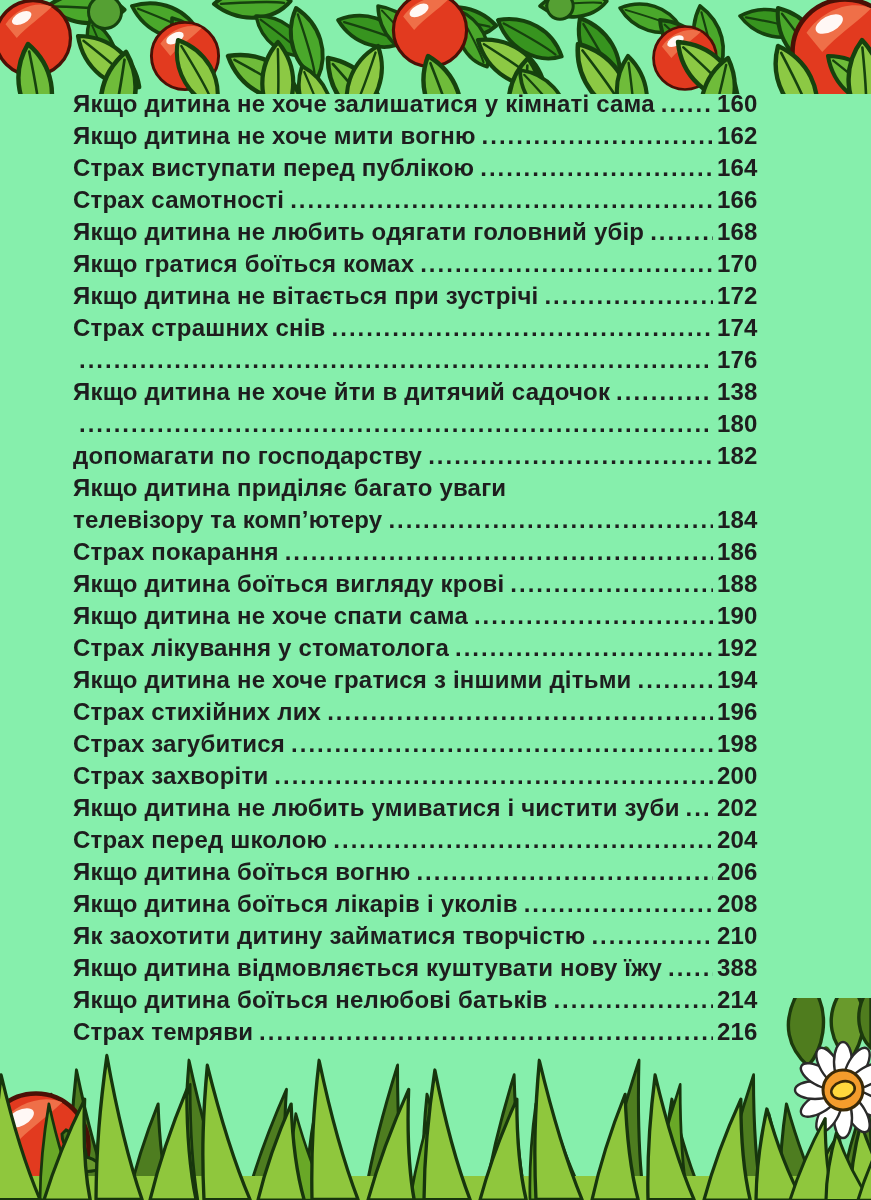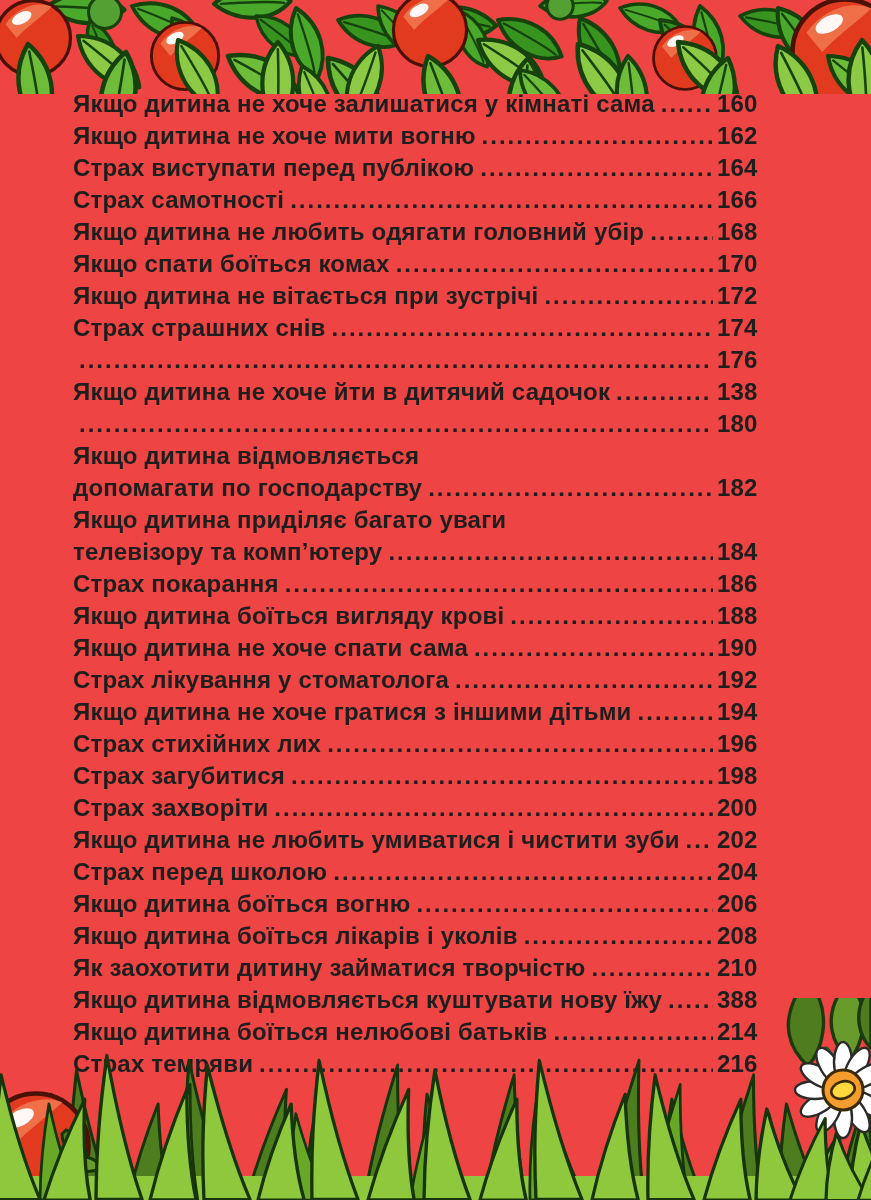--- a/index.html
+++ b/index.html
@@ -1,21 +1,21 @@
 <!DOCTYPE html>
 <html lang="uk"><head>
 <meta charset="utf-8">
 <style>
   html,body{margin:0;padding:0;}
   body{background:#777;}
   .page{
     position:relative;
     width:871px;height:1200px;
     margin:0 auto;
-    background:#ef4444;
+    background:#86efac;
     overflow:hidden;
     font-family:"Liberation Sans", sans-serif;
   }
   .deco{position:absolute;left:0;width:871px;pointer-events:none;}
   #top-deco{top:0;height:94px;}
   #bottom-deco{bottom:0;height:202px;}
   .toc{
     position:absolute;
     left:73px;top:88px;width:690px;
     font-size:24px;line-height:32px;font-weight:600;
@@ -144,21 +144,21 @@
         <span class="toc-title">Страх самотності</span>
         <span class="toc-leader"></span>
         <span class="toc-page">166</span>
       </div>
       <div class="toc-row">
         <span class="toc-title">Якщо дитина не любить одягати головний убір</span>
         <span class="toc-leader"></span>
         <span class="toc-page">168</span>
       </div>
       <div class="toc-row">
-        <span class="toc-title">Якщо спати боїться комах</span>
+        <span class="toc-title">Якщо гратися боїться комах</span>
         <span class="toc-leader"></span>
         <span class="toc-page">170</span>
       </div>
       <div class="toc-row">
         <span class="toc-title">Якщо дитина не вітається при зустрічі</span>
         <span class="toc-leader"></span>
         <span class="toc-page">172</span>
       </div>
       <div class="toc-row">
         <span class="toc-title">Страх страшних снів</span>
@@ -170,23 +170,20 @@
         <span class="toc-page">176</span>
       </div>
       <div class="toc-row">
         <span class="toc-title">Якщо дитина не хоче йти в дитячий садочок</span>
         <span class="toc-leader"></span>
         <span class="toc-page">138</span>
       </div>
       <div class="toc-row">
         <span class="toc-leader"></span>
         <span class="toc-page">180</span>
-      </div>
-      <div class="toc-row">
-        <span class="toc-title">Якщо дитина відмовляється</span>
       </div>
       <div class="toc-row">
         <span class="toc-title">допомагати по господарству</span>
         <span class="toc-leader"></span>
         <span class="toc-page">182</span>
       </div>
       <div class="toc-row">
         <span class="toc-title">Якщо дитина приділяє багато уваги</span>
       </div>
       <div class="toc-row">

